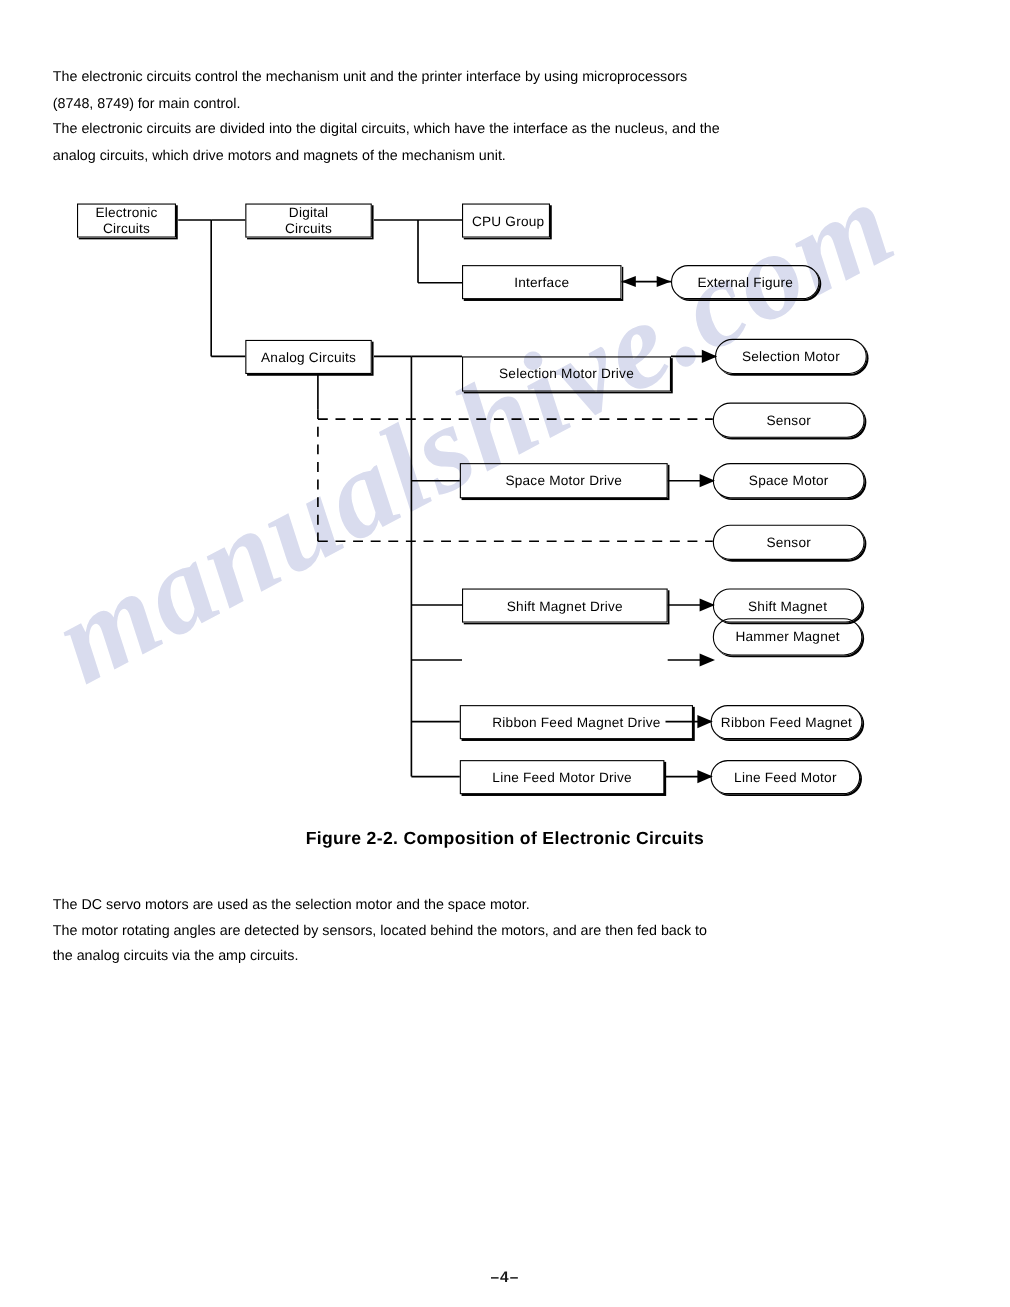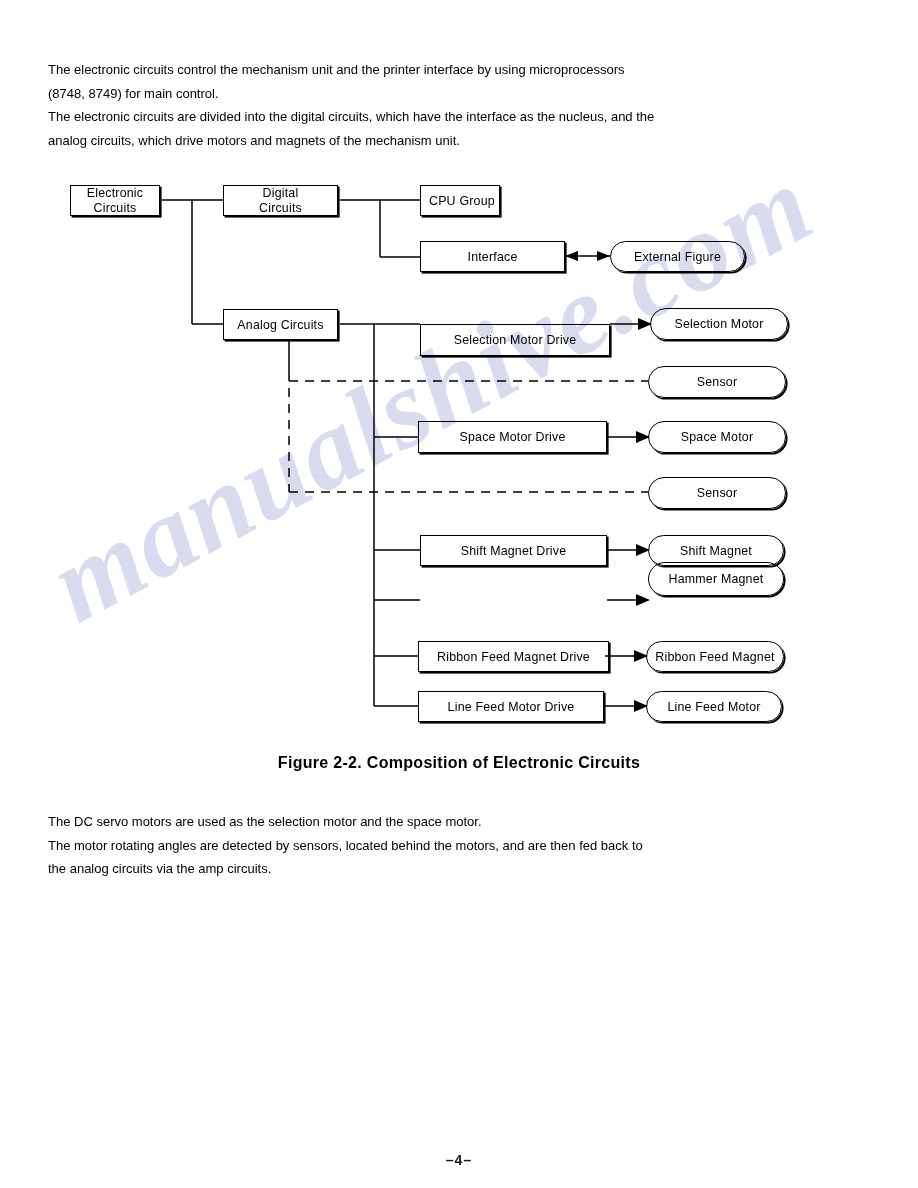--- a/index.html
+++ b/index.html
@@ -256,21 +256,21 @@
       <span>Shift Magnet Drive</span>
     </div>
     <div class="node stadium" style="left:648px;top:535px;width:136px;height:31px;">
       <span>Shift Magnet</span>
     </div>
 
     <div class="node stadium" style="left:648px;top:562px;width:136px;height:34px;">
       <span>Hammer Magnet</span>
     </div>
 
-    <div class="node rect" style="left:418px;top:641px;width:191px;height:31px;">
+    <div class="node rect" style="left:418px;top:641px;width:212px;height:31px;">
       <span>Ribbon Feed Magnet Drive</span>
     </div>
     <div class="node stadium" style="left:646px;top:641px;width:138px;height:31px;">
       <span>Ribbon Feed Magnet</span>
     </div>
 
     <div class="node rect" style="left:418px;top:691px;width:186px;height:31px;">
       <span>Line Feed Motor Drive</span>
     </div>
     <div class="node stadium" style="left:646px;top:691px;width:136px;height:31px;">

